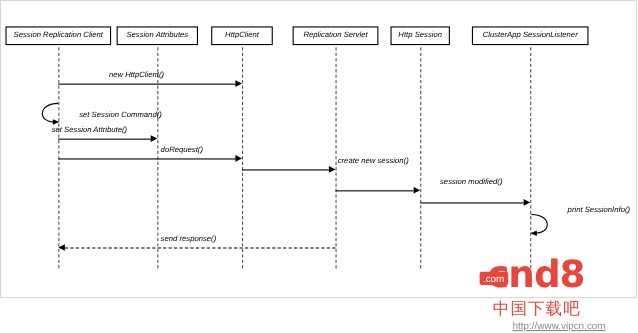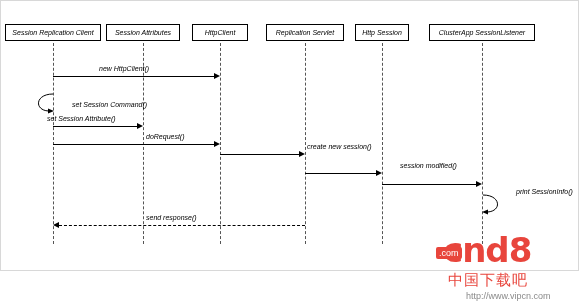--- a/index.html
+++ b/index.html
@@ -104,20 +104,21 @@
     color: #e8453c;
     letter-spacing: 1px;
     white-space: nowrap;
   }
   .watermark-url {
     position: absolute;
     font-family: "Liberation Sans", sans-serif;
     font-size: 9px;
     color: #8a8a8a;
     white-space: nowrap;
+    text-decoration: underline;
   }
 </style>
 </head>
 <body>
 
 <div id="stage">
 
   <div id="diagram-border"></div>
 
   <div class="lifeline-box" style="left:5px;  top:24px; width:96px;">Session Replication Client</div>

